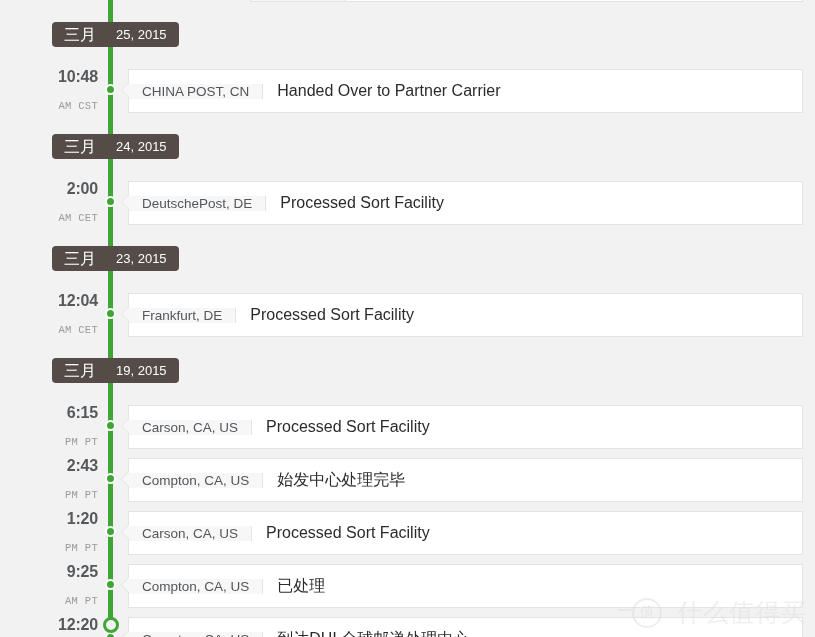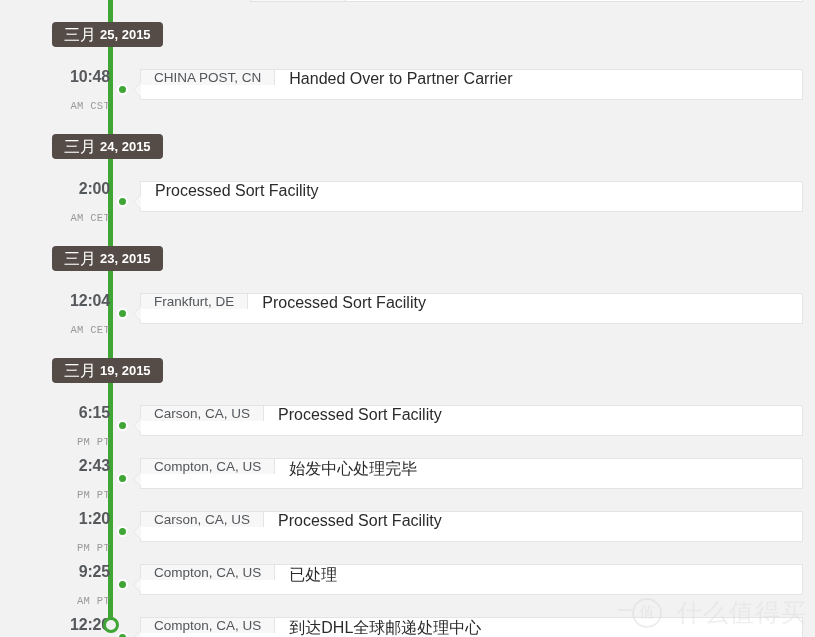--- a/index.html
+++ b/index.html
@@ -83,29 +83,29 @@
   }
   .date-badge .d-month {
     font-size: 16px;
     font-weight: normal;
     letter-spacing: 0px;
     line-height: 1;
     text-align: right;
   }
   .date-badge .d-rest {
     font-size: 13px;
-    font-weight: bold;
-    margin-left: 4px;
+    font-weight: normal;
+    margin-left: 20px;
     line-height: 1;
   }
 
   
   .event {
     position: absolute;
-    left: 12px;
+    left: 0;
     right: 0;
     height: 42px;
     z-index: 2;
   }
   .event .time-block {
     position: absolute;
     left: 0;
     top: 0;
     width: 98px;
     text-align: right;
@@ -137,26 +137,26 @@
     border: 2px solid #ffffff;
     box-sizing: content-box;
     z-index: 5;
   }
 
   .event .card {
     position: absolute;
     left: 128px;
     right: 12px;
     top: 0;
-    height: 31px;
+    height: 44px;
     background: #ffffff;
     border: 1px solid #e4e4e4;
     box-sizing: border-box;
     display: flex;
-    align-items: flex-start;
+    align-items: center;
   }
   .event .card::before {
     content: "";
     position: absolute;
     left: -7px;
     top: 13px;
     width: 0;
     height: 0;
     border-top: 7px solid transparent;
     border-bottom: 7px solid transparent;
@@ -273,20 +273,21 @@
         <span class="d-month">三月</span>
         <span class="d-rest">24, 2015</span>
       </div>
       <div class="event" style="top: 181px;">
         <div class="time-block">
           <span class="time-main">2:00</span>
           <span class="time-zone">AM CET</span>
         </div>
         <div class="dot"></div>
         <div class="card">
+          <div class="location">DeutschePost, DE</div>
           <div class="description">Processed Sort Facility</div>
         </div>
       </div>
       <div class="date-badge" style="top: 246px;">
         <span class="d-month">三月</span>
         <span class="d-rest">23, 2015</span>
       </div>
       <div class="event" style="top: 293px;">
         <div class="time-block">
           <span class="time-main">12:04</span>

